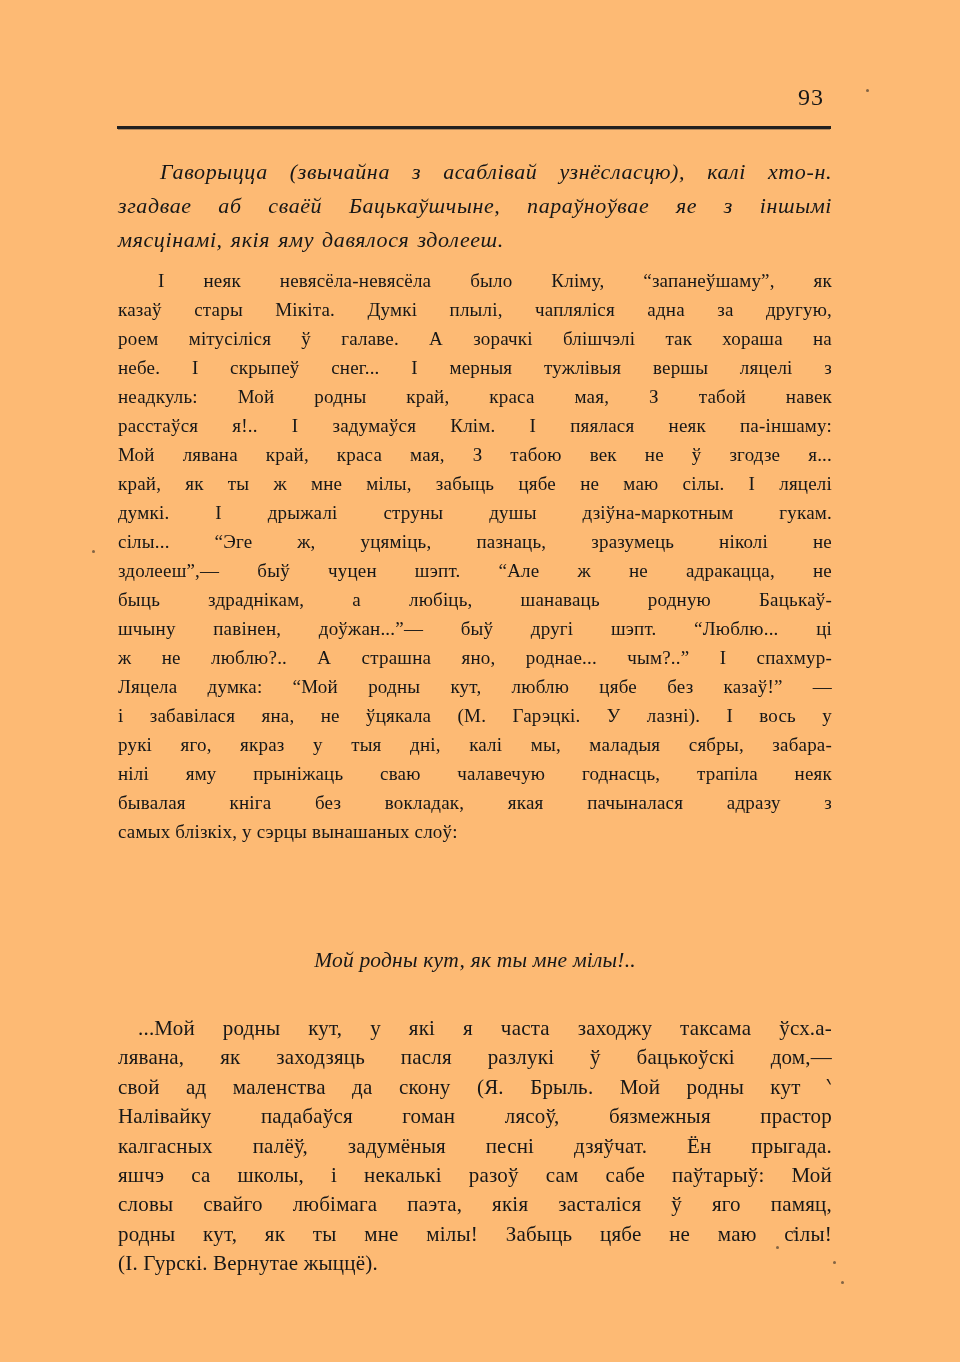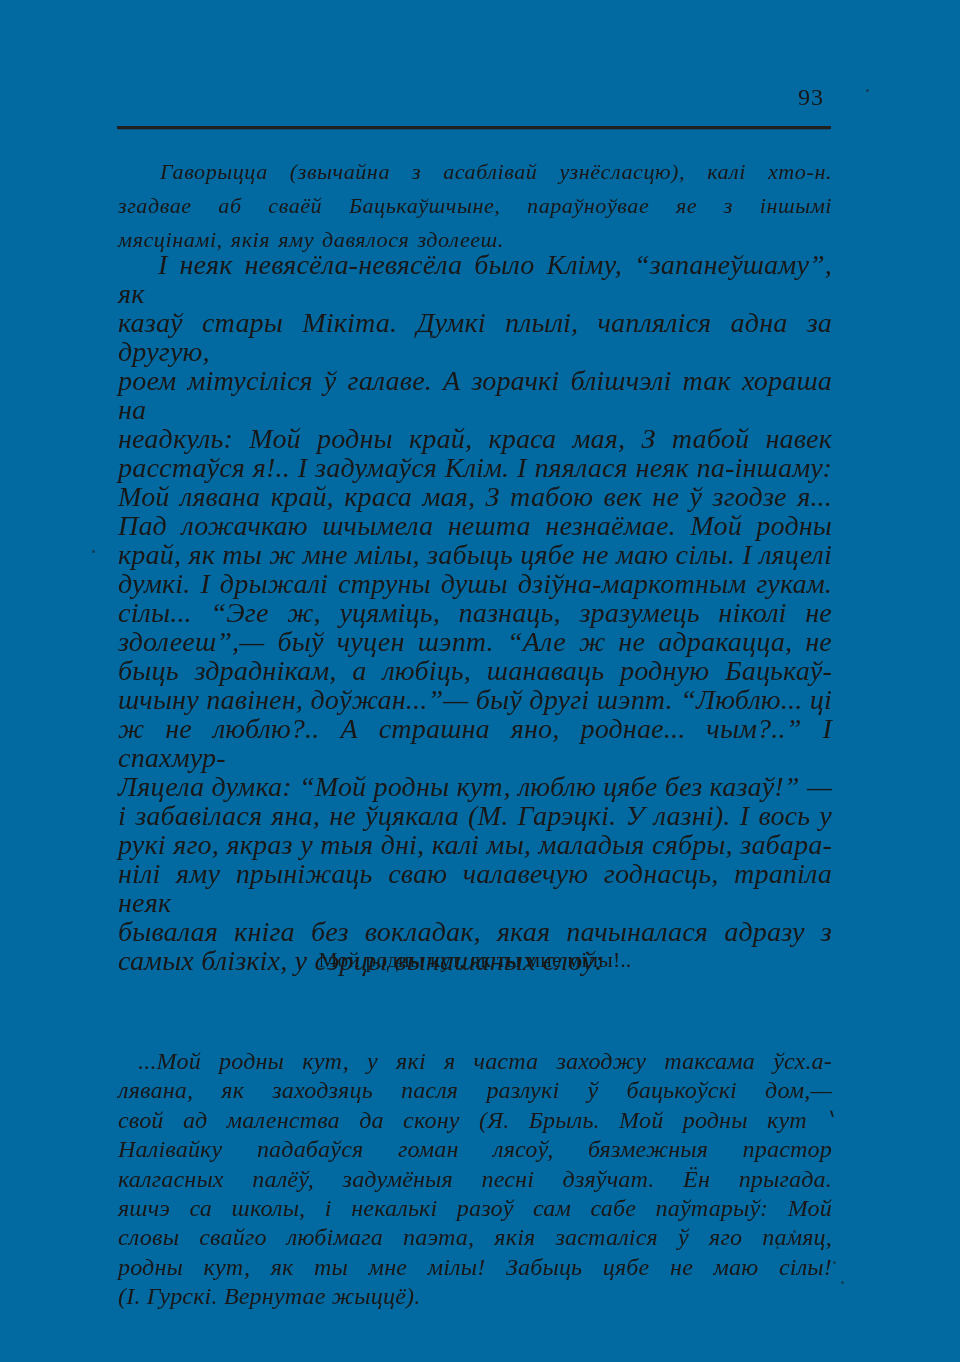--- a/index.html
+++ b/index.html
@@ -4,21 +4,21 @@
 <style>
   html, body {
     margin: 0;
     padding: 0;
     background: #e8e8e6;
   }
   .page {
     position: relative;
     width: 960px;
     height: 1362px;
-    background: #0369a1;
+    background: #fdba74;
     color: #171717;
     font-family: "Liberation Serif", serif;
     overflow: hidden;
   }
   .pageno {
     position: absolute;
     top: 84px;
     left: 798px;
     font-size: 24px;
     letter-spacing: 1px;
@@ -43,42 +43,41 @@
   .intro {
     top: 155px;
     font-style: italic;
     font-size: 22px;
     line-height: 34px;
   }
   .intro .line { letter-spacing: 0.6px; word-spacing: 2px; }
   .intro .line:first-child { text-indent: 42px; }
 
   .body-para {
-    top: 250px;
-    font-size: 28px;
+    top: 266px;
+    font-size: 19px;
     line-height: 29px;
-    font-style: italic;
   }
   .body-para .line:first-child { text-indent: 40px; }
 
   .verse {
     position: absolute;
     top: 948px;
     left: 118px;
     width: 714px;
     text-align: center;
     font-size: 21.5px;
     letter-spacing: 0.2px;
+    font-style: italic;
   }
 
   .closing-para {
-    top: 1047px;
-    font-size: 24px;
+    top: 1014px;
+    font-size: 21px;
     line-height: 29.4px;
-    font-style: italic;
   }
   .closing-para .line:first-child { text-indent: 20px; }
 
   .speckle {
     position: absolute;
     background: rgba(30,30,30,0.55);
     border-radius: 50%;
   }
 </style>
 </head>
@@ -91,24 +90,24 @@
   <div class="para intro">
       <div class="line">Гаворыцца (звычайна з асаблівай узнёсласцю), калі хто-н.</div>
       <div class="line">згадвае аб сваёй Бацькаўшчыне, параўноўвае яе з іншымі</div>
       <div class="line last">мясцінамі, якія яму давялося здолееш.</div>
     </div>
 
   <div class="para body-para">
       <div class="line">І неяк невясёла-невясёла было Кліму, “запанеўшаму”, як</div>
       <div class="line">казаў стары Мікіта. Думкі плылі, чапляліся адна за другую,</div>
       <div class="line">роем мітусіліся ў галаве. А зорачкі блішчэлі так хораша на</div>
+      <div class="line">небе. І скрыпеў снег... І мерныя тужлівыя вершы ляцелі з</div>
       <div class="line">неадкуль: Мой родны край, краса мая, З табой навек</div>
       <div class="line">расстаўся я!.. І задумаўся Клім. І пяялася неяк па-іншаму:</div>
       <div class="line">Мой лявана край, краса мая, З табою век не ў згодзе я...</div>
-      <div class="line">Пад ложачкаю шчымела нешта незнаёмае. Мой родны</div>
       <div class="line">край, як ты ж мне мілы, забыць цябе не маю сілы. І ляцелі</div>
       <div class="line">думкі. І дрыжалі струны душы дзіўна-маркотным гукам.</div>
       <div class="line">сілы... “Эге ж, уцяміць, пазнаць, зразумець ніколі не</div>
       <div class="line">здолееш”,— быў чуцен шэпт. “Але ж не адракацца, не</div>
       <div class="line">быць здраднікам, а любіць, шанаваць родную Бацькаў-</div>
       <div class="line">шчыну павінен, доўжан...”— быў другі шэпт. “Люблю... ці</div>
       <div class="line">ж не люблю?.. А страшна яно, роднае... чым?..” І спахмур-</div>
       <div class="line">Ляцела думка: “Мой родны кут, люблю цябе без казаў!” —</div>
       <div class="line">і забавілася яна, не ўцякала (М. Гарэцкі. У лазні). І вось у</div>
       <div class="line">рукі яго, якраз у тыя дні, калі мы, маладыя сябры, забара-</div>

